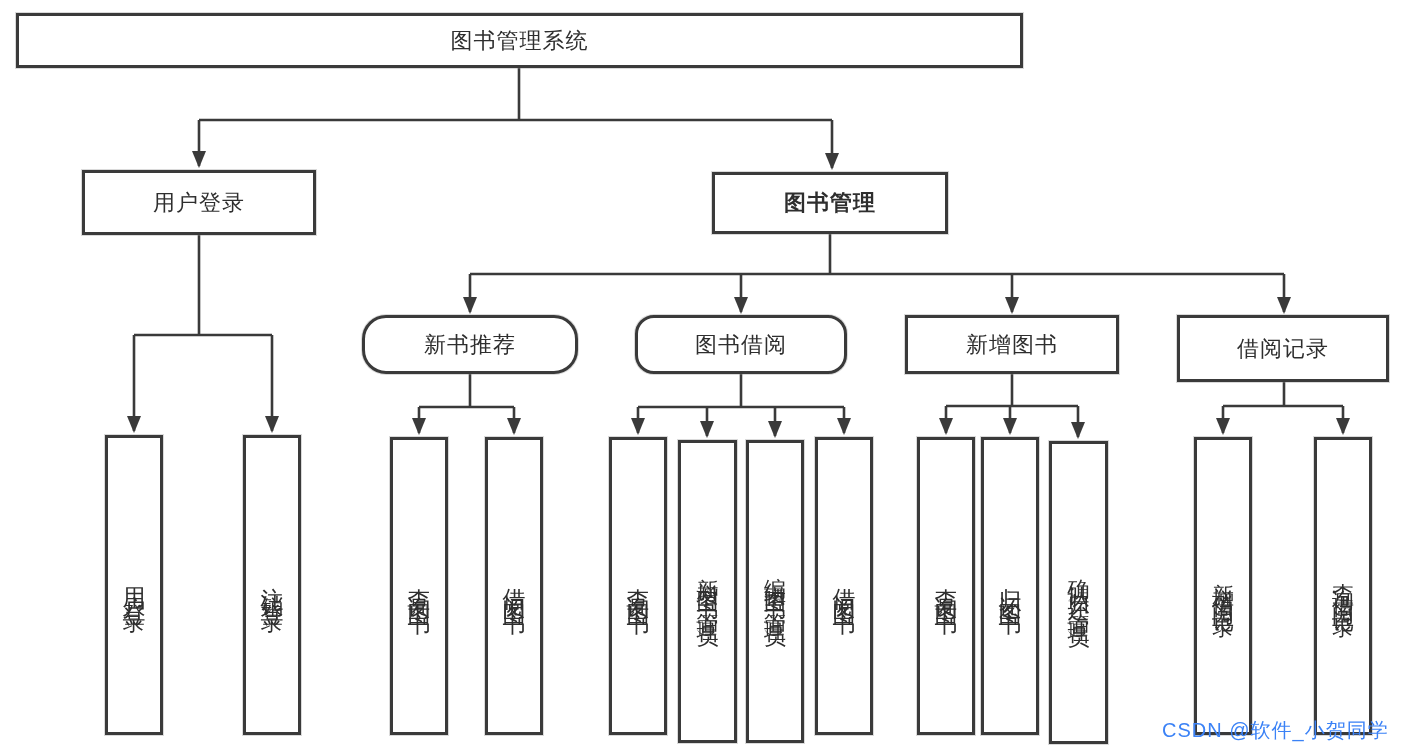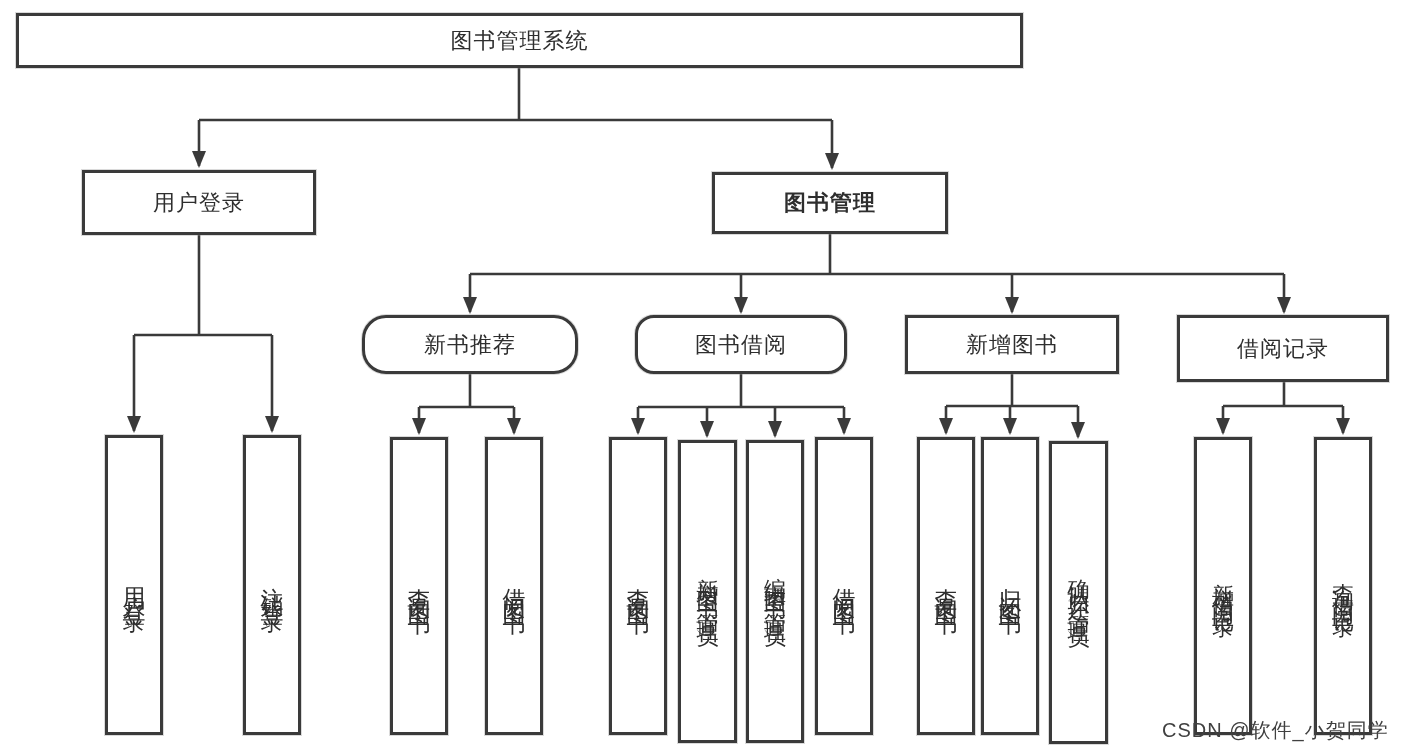--- a/index.html
+++ b/index.html
@@ -46,21 +46,21 @@
   }
   .v-node.tight {
     letter-spacing: 7px;
     font-size: 22px;
   }
   #watermark {
     position: absolute;
     left: 1162px;
     top: 717px;
     font-size: 20px;
-    color: #404040;
+    color: #3b82f6;
     letter-spacing: 1px;
     white-space: nowrap;
     z-index: 5;
   }
 </style>
 </head>
 <body>
 
 <div id="canvas">
 

